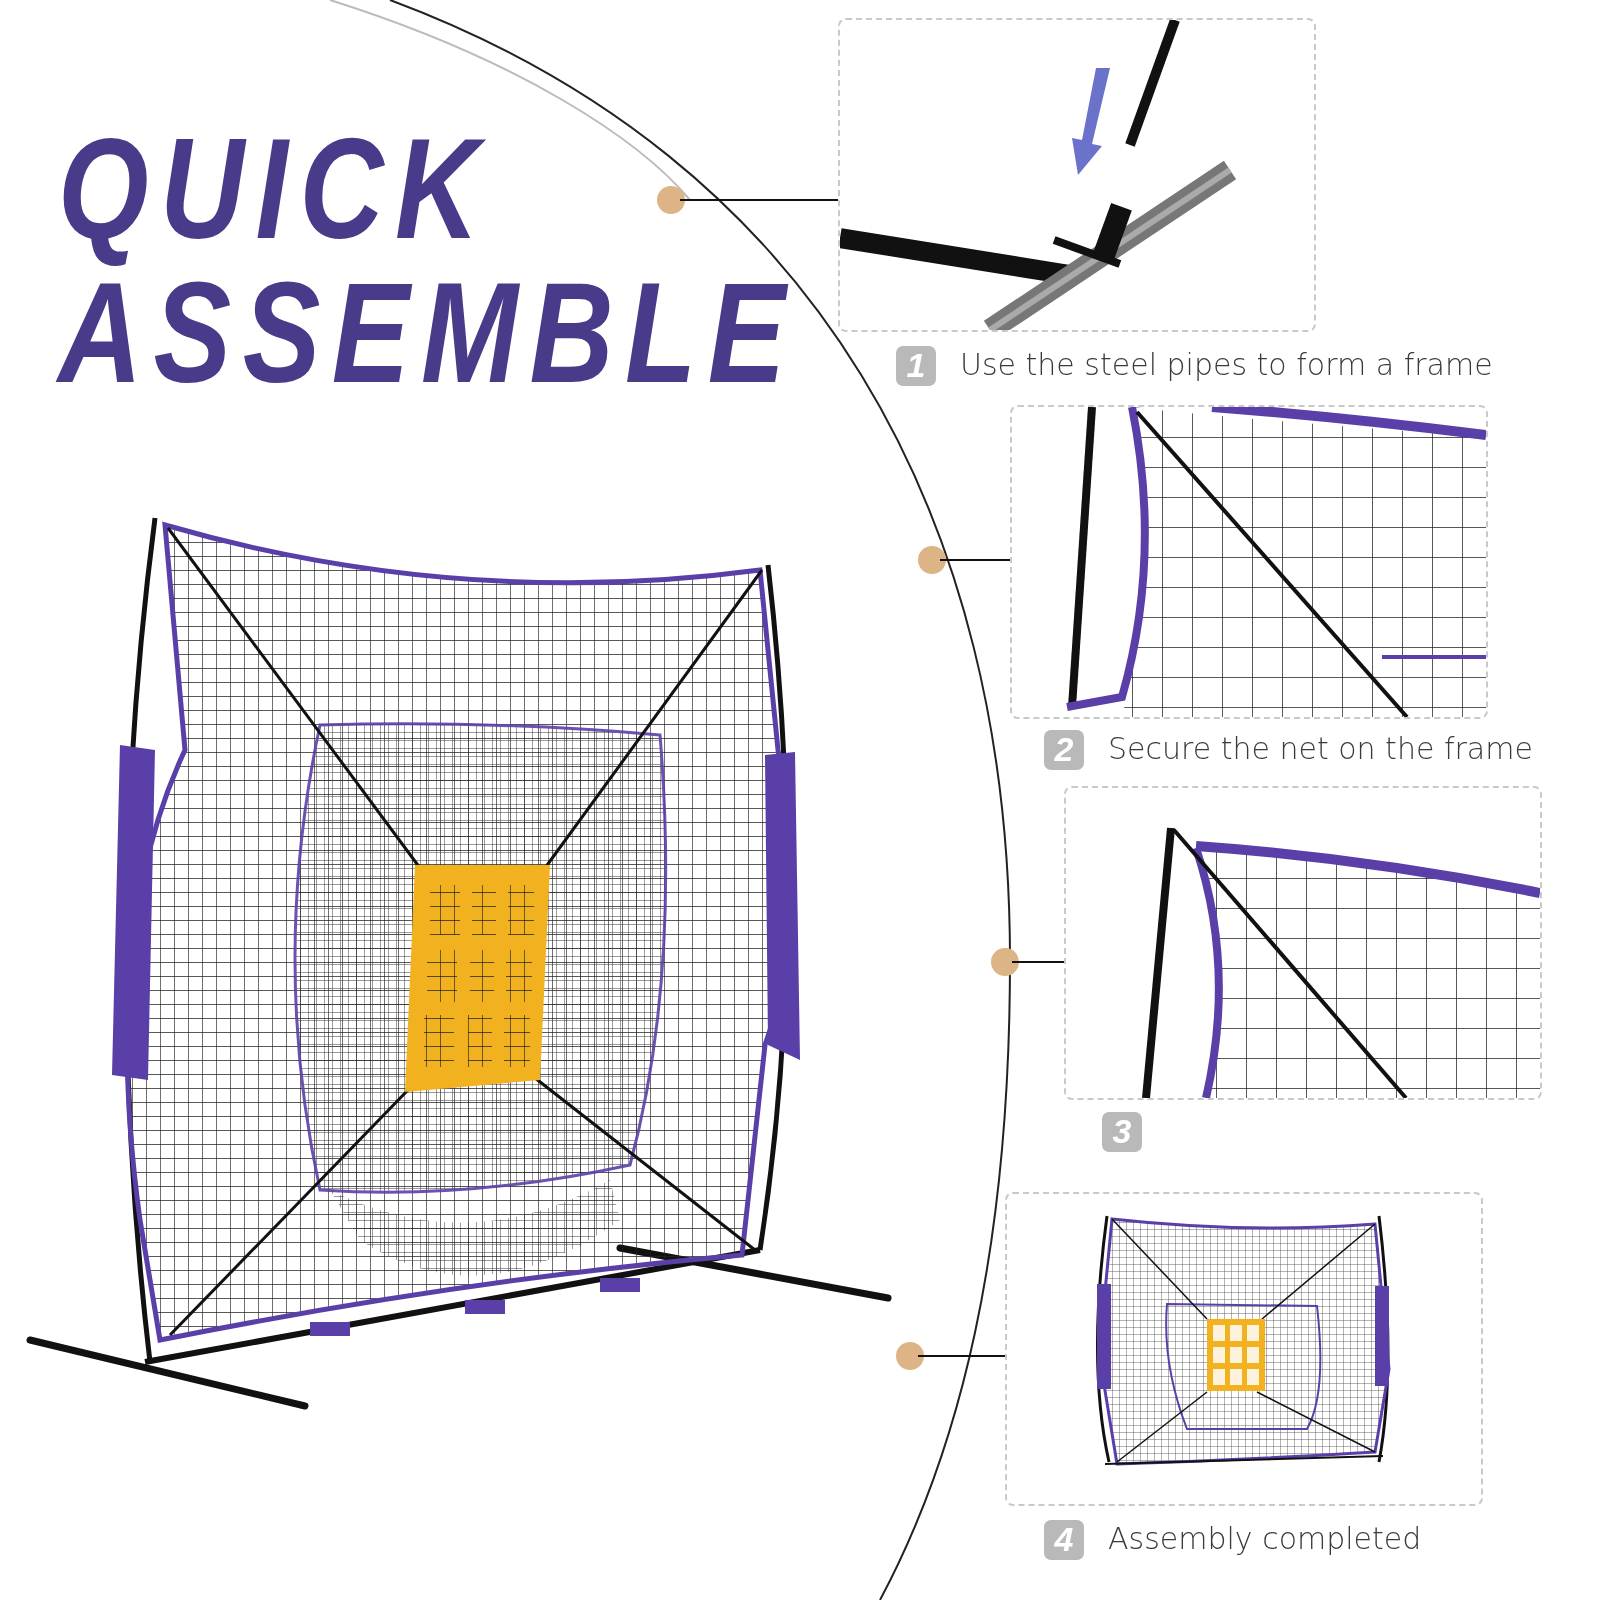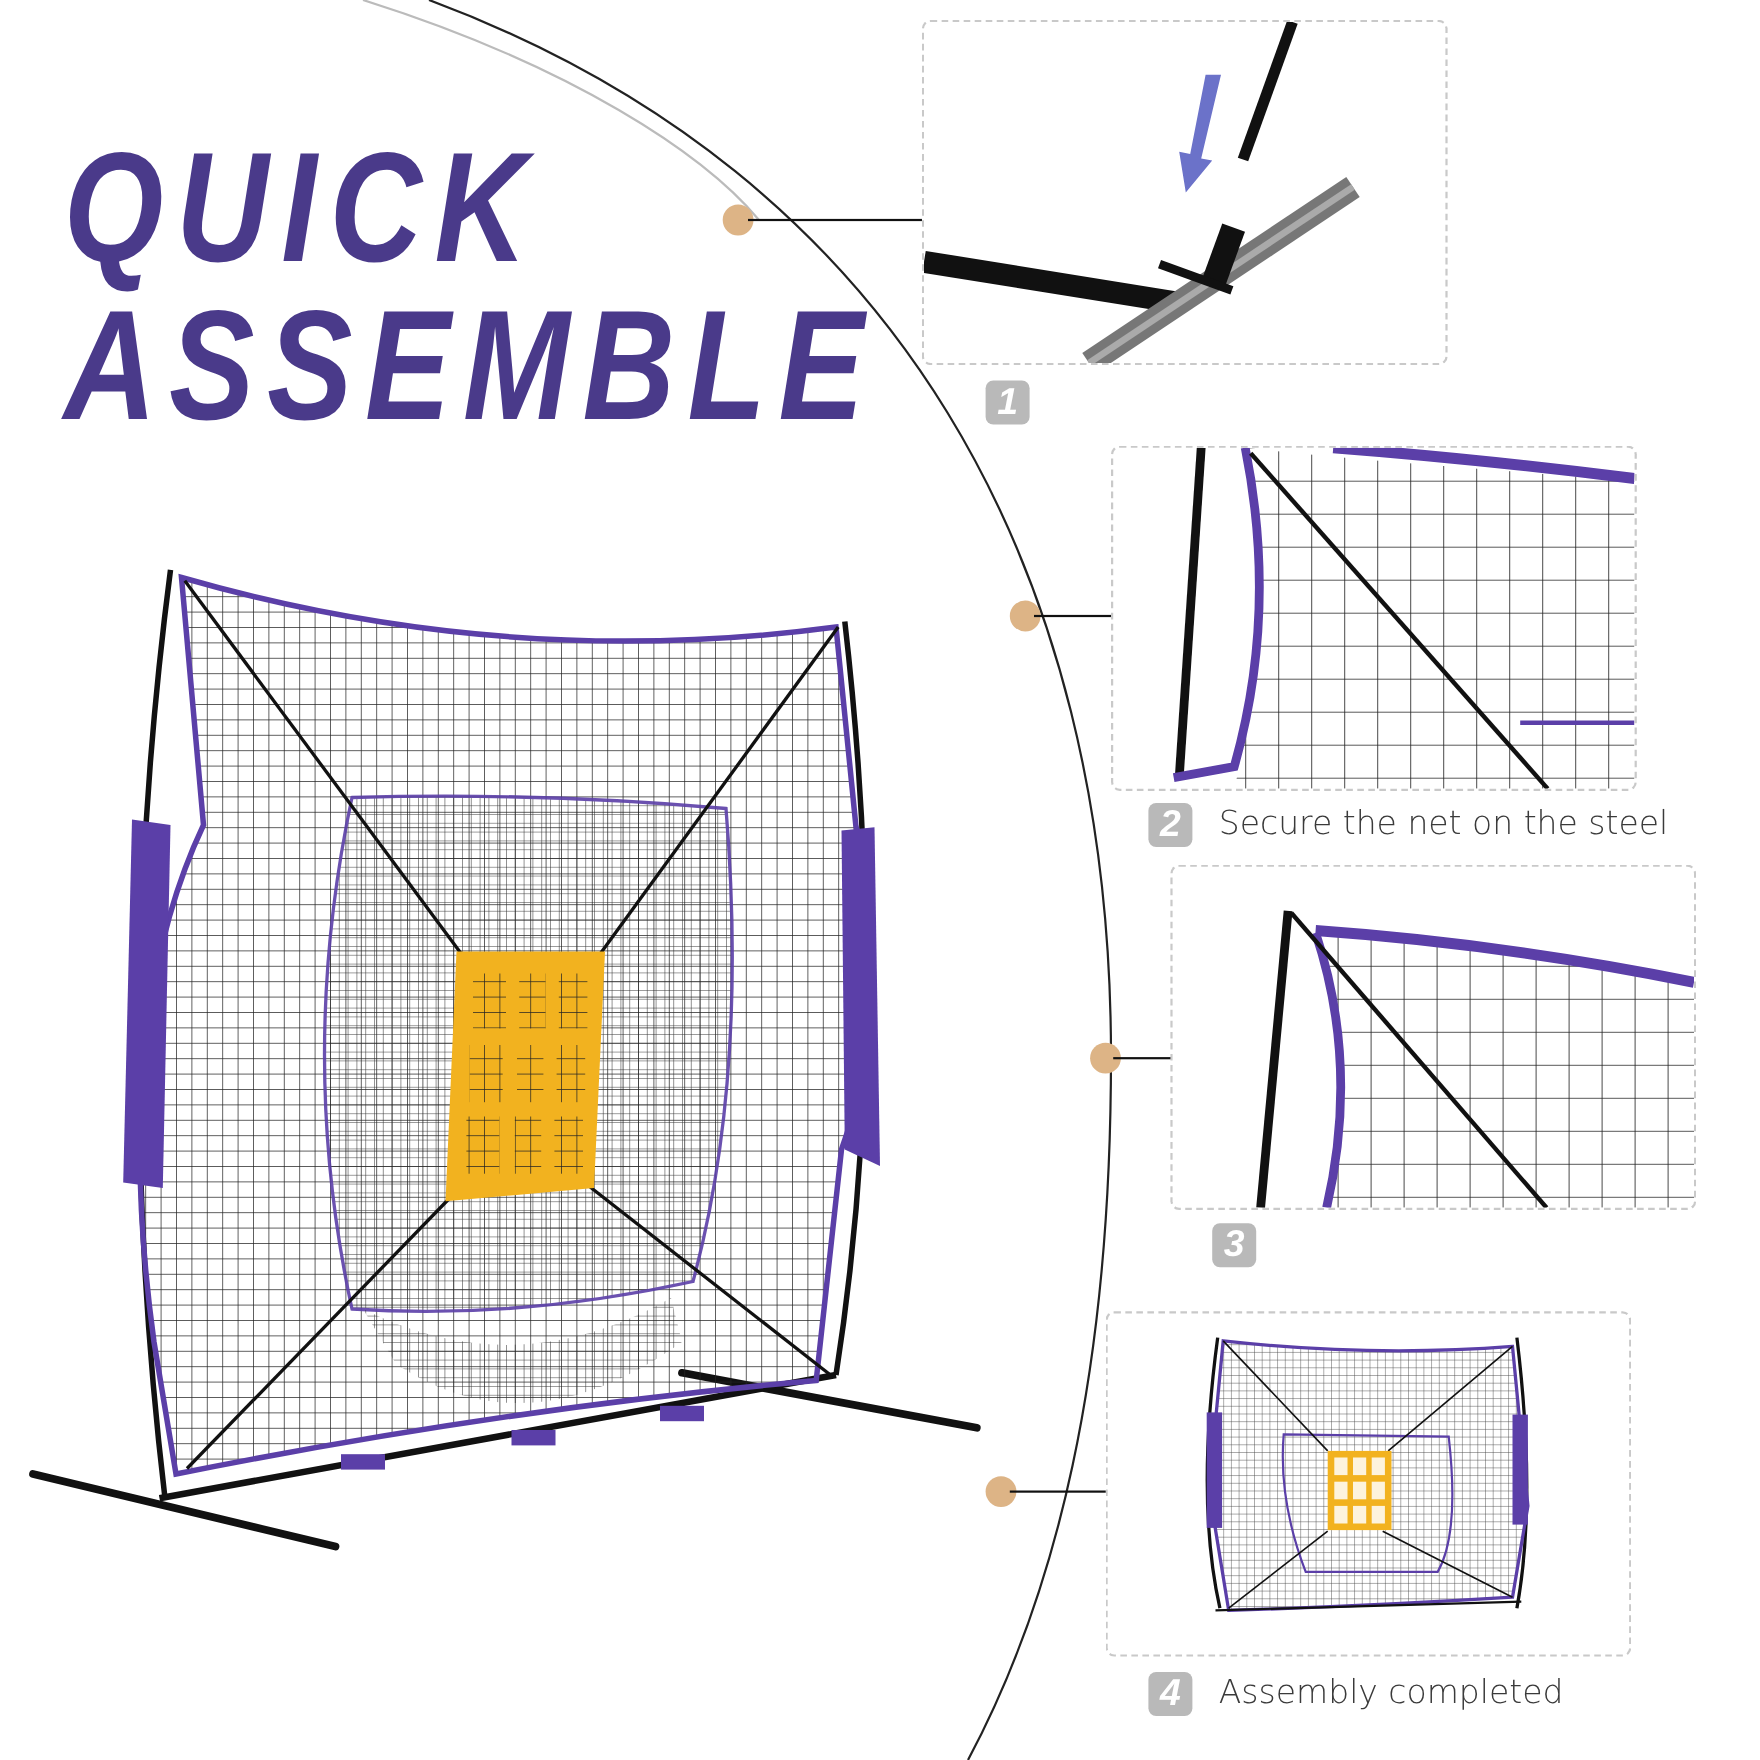--- a/index.html
+++ b/index.html
@@ -92,40 +92,41 @@
     <polygon points="270,48 256,48 242,120 232,118 238,155 262,126 252,124" fill="#6b72c9"></polygon>
     <line x1="0" y1="218" x2="230" y2="255" stroke="#111" stroke-width="20"></line>
     <line x1="150" y1="310" x2="390" y2="150" stroke="#777" stroke-width="22"></line>
     <line x1="150" y1="310" x2="390" y2="150" stroke="#aaa" stroke-width="6"></line>
     <rect x="262" y="185" width="22" height="55" fill="#111" transform="rotate(20 272 210)"></rect>
     <rect x="212" y="228" width="70" height="8" fill="#111" transform="rotate(20 247 232)"></rect>
   </svg>
 </div>
 <div class="cap" style="left:896px;top:348px">
   <span class="badge">1</span>
+  <span>Use the steel pipes to form a frame</span>
 </div>
 
 <div class="panel" style="left:1010px;top:405px;width:474px;height:310px">
   <svg width="474" height="310" viewBox="0 0 474 310">
     <defs>
         <pattern id="mesh2" width="30" height="30" patternUnits="userSpaceOnUse">
           <path d="M0 0 H30 M0 0 V30" stroke="#222" stroke-width="1.5" fill="none"></path>
         </pattern>
       </defs>
     <line x1="80" y1="0" x2="60" y2="300" stroke="#111" stroke-width="8"></line>
     <path d="M120 0 Q 200 10 474 30 L 474 310 L 110 310 Q 150 150 120 0 Z" fill="url(#mesh2)"></path>
     <path d="M200 0 Q 330 10 474 28" stroke="#5b3fa8" stroke-width="10" fill="none"></path>
     <path d="M120 0 Q 150 150 110 290 L 55 300" stroke="#5b3fa8" stroke-width="8" fill="none"></path>
     <path d="M370 250 L 474 250" stroke="#5b3fa8" stroke-width="4"></path>
     <line x1="125" y1="5" x2="395" y2="310" stroke="#111" stroke-width="4"></line>
   </svg>
 </div>
 <div class="cap" style="left:1044px;top:732px">
   <span class="badge">2</span>
-  <span>Secure the net on the steel</span>
+  <span>Secure the net on the frame</span>
 </div>
 
 <div class="panel" style="left:1064px;top:786px;width:474px;height:310px">
   <svg width="474" height="310" viewBox="0 0 474 310">
     <defs>
         <pattern id="mesh3" width="30" height="30" patternUnits="userSpaceOnUse">
           <path d="M0 0 H30 M0 0 V30" stroke="#222" stroke-width="1.5" fill="none"></path>
         </pattern>
       </defs>
     <line x1="105" y1="40" x2="80" y2="310" stroke="#111" stroke-width="8"></line>

